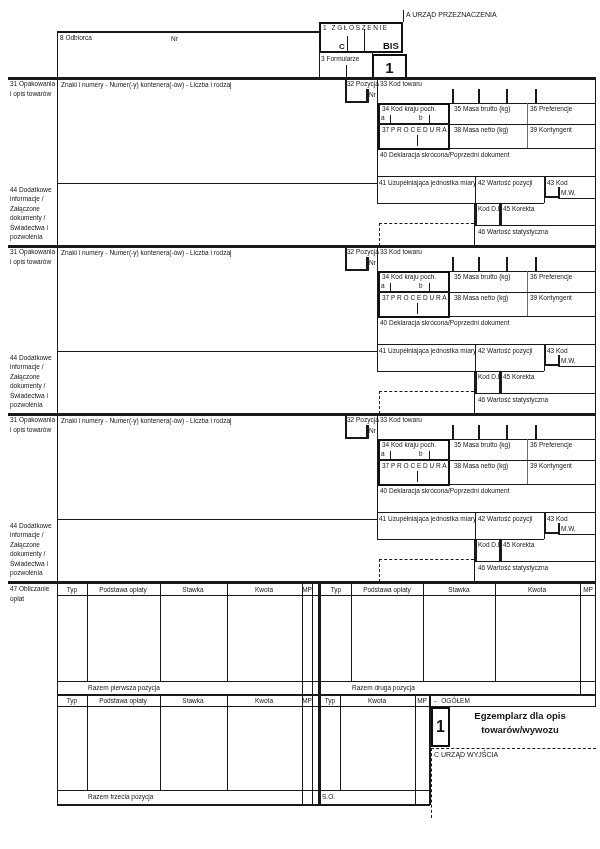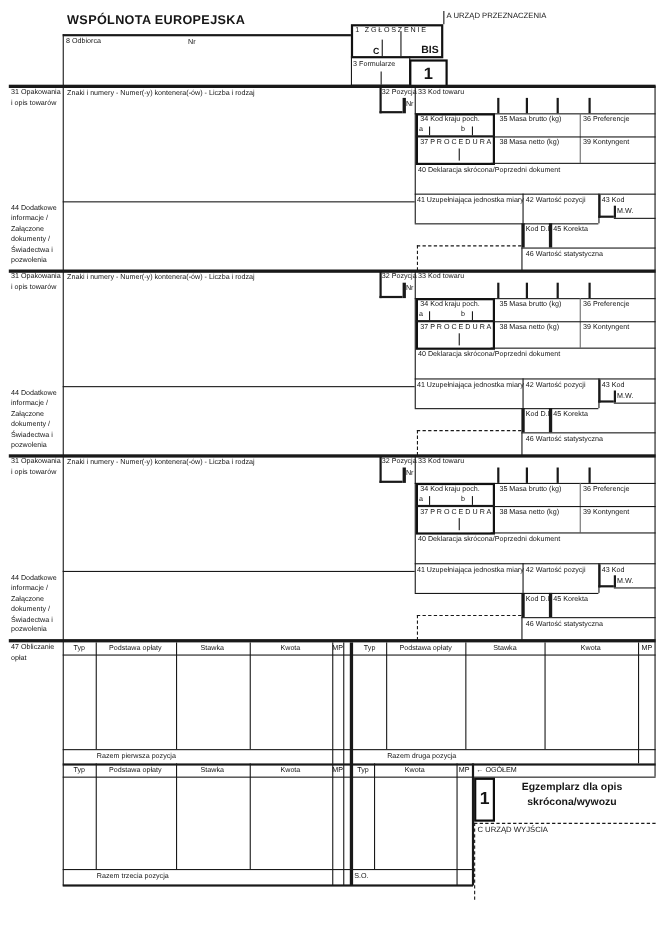--- a/index.html
+++ b/index.html
@@ -18,21 +18,20 @@
   .box{position:absolute;border:2px solid #111;background:transparent;}
   .item-block{position:absolute;left:0;width:600px;height:168px;}
   .bignum{position:absolute;display:flex;align-items:center;justify-content:center;
           font-weight:bold;border:2.5px solid #0d0d0d;}
 </style>
 </head>
 <body>
 
 <div id="page">
 
-  <span class="t b" style="left:61px;top:13px;font-size:11.5px;letter-spacing:.3px">WSPÓLNOTA EUROPEJSKA</span>
 
   <div class="vl" style="left:403px;top:10px;height:12px"></div>
   <span class="t t2" style="left:406px;top:11px">A URZĄD PRZEZNACZENIA</span>
 
   <div class="hl" style="left:57px;top:31px;width:262px;height:1.5px"></div>
   <span class="t" style="left:60px;top:34px">8 Odbiorca</span>
   <span class="t" style="left:171px;top:34.5px">Nr</span>
 
   <div class="box" style="left:319px;top:22px;width:80px;height:27px"></div>
   <span class="t ls" style="left:323px;top:24px">1 ZGŁOSZENIE</span>
@@ -329,18 +328,18 @@
   <div class="vl" style="left:415px;top:694px;height:111px"></div>
   <div class="vl" style="left:428.5px;top:694px;height:111px;width:2px"></div>
 
   <div class="hl" style="left:57px;top:790px;width:373px"></div>
   <span class="t" style="left:88px;top:793px">Razem trzecia pozycja</span>
   <span class="t" style="left:322px;top:793px">S.O.</span>
   <div class="hl" style="left:57px;top:804px;width:373px;height:1.5px"></div>
 
   <div class="bignum" style="left:431px;top:707px;width:15px;height:36px;font-size:16px">1</div>
   <span class="t c b" style="left:520px;top:711px;font-size:9.5px">Egzemplarz dla opis</span>
-  <span class="t c b" style="left:520px;top:724.5px;font-size:9.5px">skrócona/wywozu</span>
+  <span class="t c b" style="left:520px;top:724.5px;font-size:9.5px">towarów/wywozu</span>
   <div class="dh" style="left:431px;top:748px;width:165px"></div>
   <div class="dv" style="left:431px;top:748px;height:70px"></div>
   <span class="t t2" style="left:434px;top:751px">C URZĄD WYJŚCIA</span>
 
 </div>
 
 </body></html>

